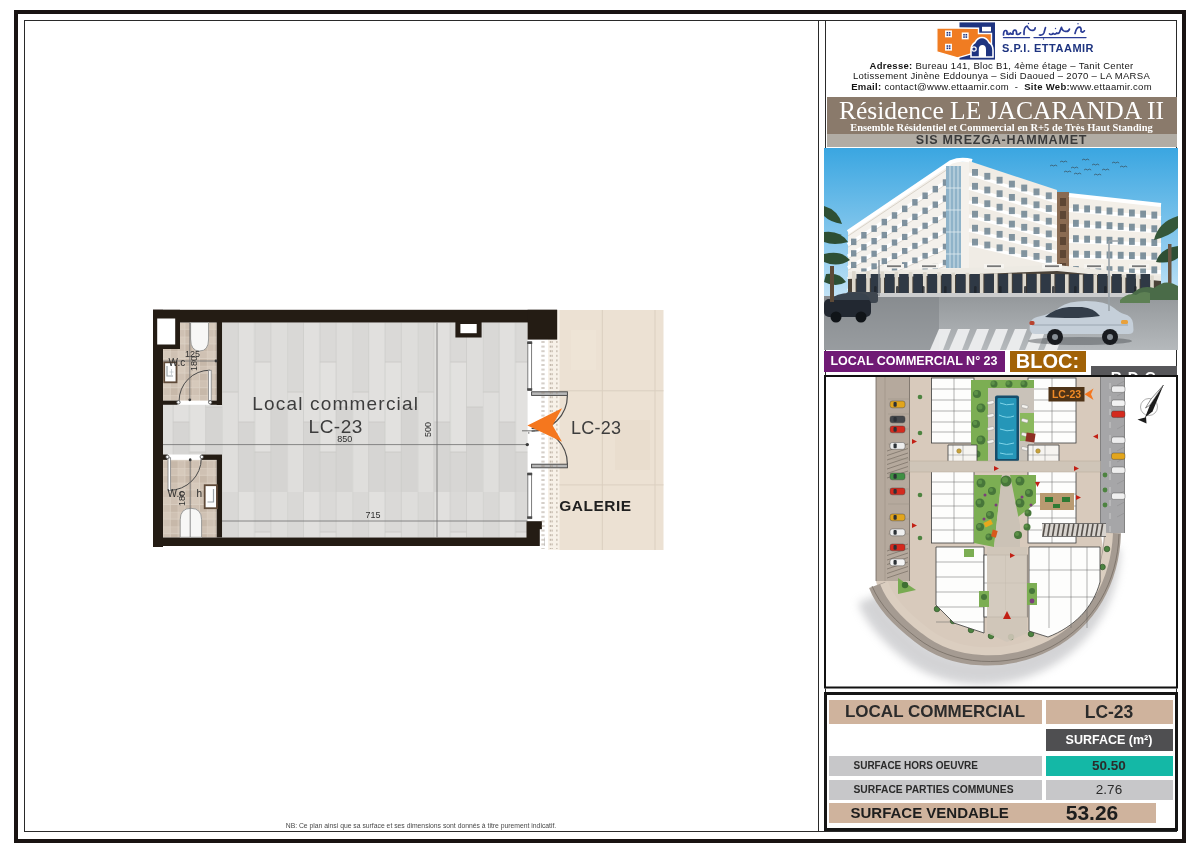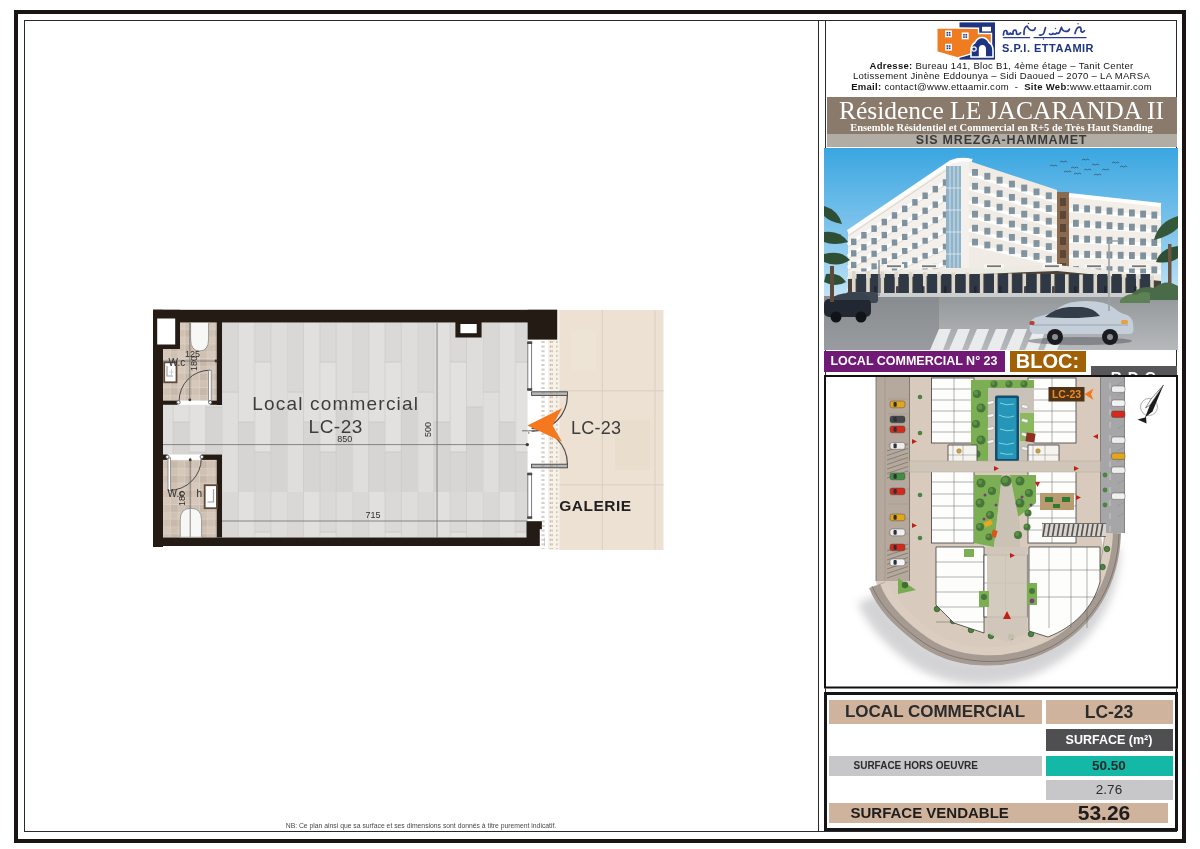--- a/index.html
+++ b/index.html
@@ -972,17 +972,18 @@
 <div class="abs" style="left:823.5px;top:692px;width:354px;height:139px;border:3px solid #151515;background:#ffffff;box-sizing:border-box;">
 
 <div class="abs" style="left:2px;top:5px;width:213px;height:24px;background:#cfb39d;text-align:center;font-size:17px;font-weight:bold;color:#2b2b2b;line-height:24px;letter-spacing:0px;white-space:nowrap;">LOCAL COMMERCIAL</div>
 <div class="abs" style="left:219px;top:5px;width:127px;height:24px;background:#cfb39d;text-align:center;font-size:17.5px;font-weight:bold;color:#2b2b2b;line-height:24px;">LC-23</div>
 
 <div class="abs" style="left:219px;top:33.5px;width:127px;height:22.5px;background:#4f4f51;text-align:center;font-size:12.5px;font-weight:bold;color:#ffffff;line-height:22.5px;">SURFACE (m²)</div>
 
 <div class="abs" style="left:2px;top:60.5px;width:213px;height:20px;background:#c7c7c9;font-size:10px;font-weight:bold;color:#2b2b2b;line-height:20px;padding-left:25px;box-sizing:border-box;white-space:nowrap;">SURFACE HORS OEUVRE</div>
 <div class="abs" style="left:219px;top:60.5px;width:127px;height:20px;background:#14b8a6;text-align:center;font-size:13.5px;font-weight:bold;color:#2b2b2b;line-height:20px;">50.50</div>
 
+<div class="abs" style="left:2px;top:84.5px;width:213px;height:20px;background:#c7c7c9;font-size:10.3px;font-weight:bold;color:#2b2b2b;line-height:20px;padding-left:25px;box-sizing:border-box;white-space:nowrap;">SURFACE PARTIES COMMUNES</div>
 <div class="abs" style="left:219px;top:84.5px;width:127px;height:20px;background:#c7c7c9;text-align:center;font-size:13.5px;font-weight:normal;color:#2b2b2b;line-height:20px;">2.76</div>
 
 <div class="abs" style="left:2px;top:108px;width:213px;height:20px;background:#cfb39d;font-size:15px;font-weight:bold;color:#1d1d1d;line-height:20px;padding-left:22px;box-sizing:border-box;white-space:nowrap;">SURFACE VENDABLE</div>
-<div class="abs" style="left:214px;top:108px;width:127px;height:20px;background:#cfb39d;text-align:center;font-size:21px;font-weight:bold;color:#1d1d1d;line-height:19px;">53.26</div>
+<div class="abs" style="left:202px;top:108px;width:127px;height:20px;background:#cfb39d;text-align:center;font-size:21px;font-weight:bold;color:#1d1d1d;line-height:19px;">53.26</div>
 </div>
 
 </body></html>

